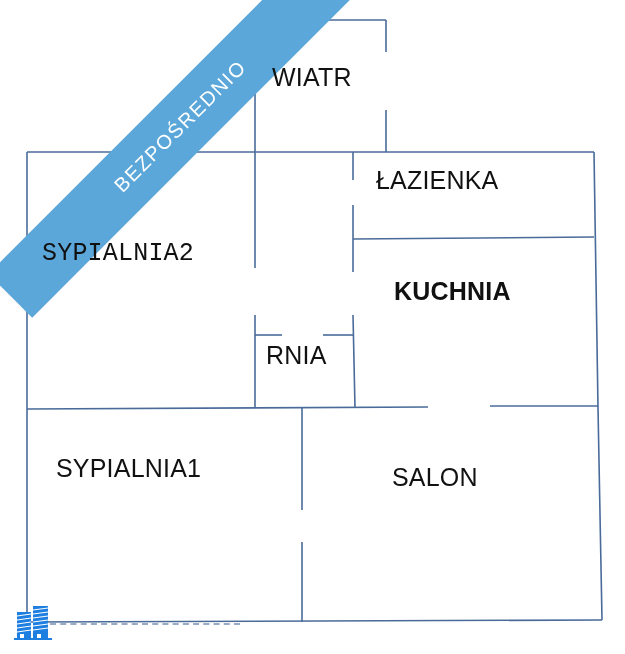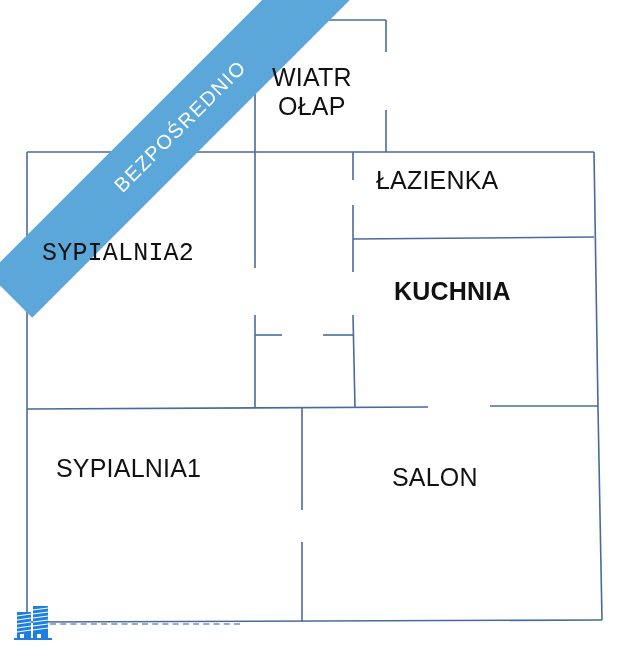--- a/index.html
+++ b/index.html
@@ -47,26 +47,26 @@
     <line x1="302" y1="542" x2="302" y2="622"></line>
   </g>
 </svg>
 
 <div class="banner">
   <span>BEZPOŚREDNIO</span>
 </div>
 
 <div class="room-label small" style="left:272px; top:63px;">
   <div>WIATR</div>
-  <div>OŁAP</div>
 </div>
 <div class="room-label" style="left:376px; top:166px;">ŁAZIENKA</div>
 <div class="room-label" style="left:42px; top:240px;font-family:Liberation Mono, monospace;">SYPIALNIA2</div>
 <div class="room-label" style="left:394px; top:277px;font-weight:bold;">KUCHNIA</div>
 <div class="room-label small" style="left:266px; top:341px;">
+  <div>RNIA</div>
 </div>
 <div class="room-label" style="left:56px; top:454px;">SYPIALNIA1</div>
 <div class="room-label" style="left:392px; top:463px;">SALON</div>
 
 <div class="watermark-line"></div>
 
 <svg class="logo" width="40" height="40" viewBox="0 0 40 40" xmlns="http://www.w3.org/2000/svg">
   <g fill="#1e7fe0">
     <rect x="3" y="10" width="14" height="26"></rect>
     <rect x="19" y="4" width="15" height="32"></rect>

